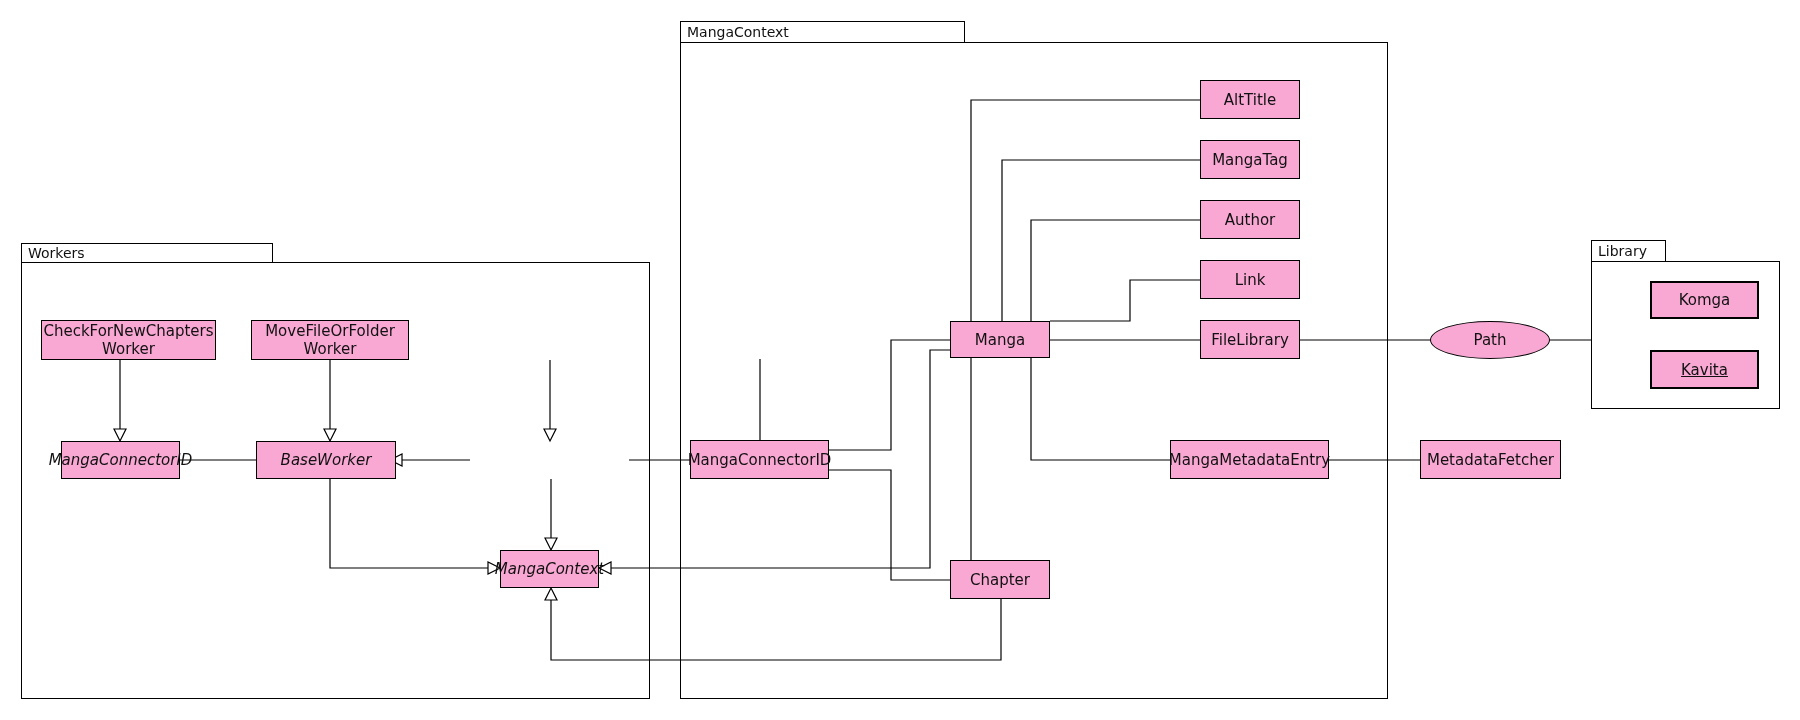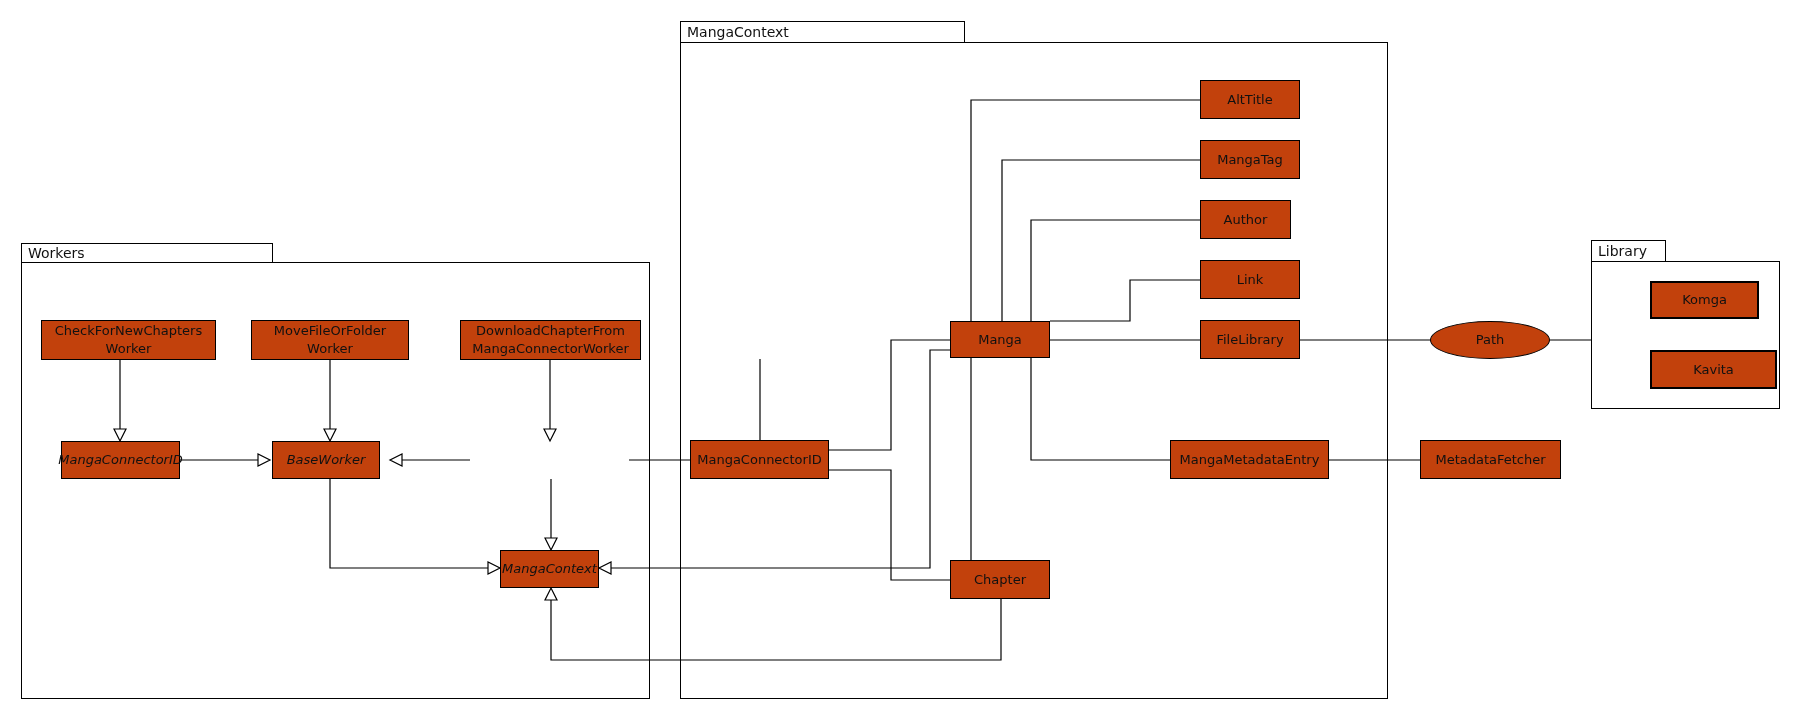--- a/index.html
+++ b/index.html
@@ -24,27 +24,27 @@
     font-size: 14px;
     line-height: 1;
     display: flex;
     align-items: center;
     padding-left: 6px;
     white-space: nowrap;
   }
   .node {
     position: absolute;
     border: 1px solid #000;
-    background: #c2410c;
+    background: #f9a8d4;
     box-sizing: border-box;
     display: flex;
     flex-direction: column;
     align-items: center;
     justify-content: center;
-    font-size: 13px;
+    font-size: 15px;
     line-height: 18px;
     text-align: center;
     white-space: nowrap;
   }
   .node.italic { font-style: italic; }
   .node.thick { border-width: 2px; }
   .node.ellipse { border-radius: 50%; }
 </style>
 </head>
 <body>
@@ -97,65 +97,61 @@
       <span>Library</span>
     </div>
     <div class="node" style="left: 41px; top: 320px; width: 175px; height: 40px;">
       <span>CheckForNewChapters</span>
       <span>Worker</span>
     </div>
     <div class="node" style="left: 251px; top: 320px; width: 158px; height: 40px;">
       <span>MoveFileOrFolder</span>
       <span>Worker</span>
     </div>
-    <div class="node" style="left: 460px; top: 320px; width: 181px; height: 40px;">
-      <span>DownloadChapterFrom</span>
-      <span>MangaConnectorWorker</span>
-    </div>
     <div class="node italic" style="left: 61px; top: 441px; width: 119px; height: 38px;">
       <span>MangaConnectorID</span>
     </div>
-    <div class="node italic" style="left: 272px; top: 441px; width: 108px; height: 38px;">
+    <div class="node italic" style="left: 256px; top: 441px; width: 140px; height: 38px;">
       <span>BaseWorker</span>
     </div>
     <div class="node italic" style="left: 500px; top: 550px; width: 99px; height: 38px;">
       <span>MangaContext</span>
     </div>
     <div class="node" style="left: 690px; top: 440px; width: 139px; height: 39px;">
       <span>MangaConnectorID</span>
     </div>
     <div class="node" style="left: 950px; top: 321px; width: 100px; height: 37px;">
       <span>Manga</span>
     </div>
     <div class="node" style="left: 950px; top: 560px; width: 100px; height: 39px;">
       <span>Chapter</span>
     </div>
     <div class="node" style="left: 1200px; top: 80px; width: 100px; height: 39px;">
       <span>AltTitle</span>
     </div>
     <div class="node" style="left: 1200px; top: 140px; width: 100px; height: 39px;">
       <span>MangaTag</span>
     </div>
-    <div class="node" style="left: 1200px; top: 200px; width: 91px; height: 39px;">
+    <div class="node" style="left: 1200px; top: 200px; width: 100px; height: 39px;">
       <span>Author</span>
     </div>
     <div class="node" style="left: 1200px; top: 260px; width: 100px; height: 39px;">
       <span>Link</span>
     </div>
     <div class="node" style="left: 1200px; top: 320px; width: 100px; height: 39px;">
       <span>FileLibrary</span>
     </div>
     <div class="node" style="left: 1170px; top: 440px; width: 159px; height: 39px;">
       <span>MangaMetadataEntry</span>
     </div>
     <div class="node" style="left: 1420px; top: 440px; width: 141px; height: 39px;">
       <span>MetadataFetcher</span>
     </div>
     <div class="node ellipse" style="left: 1430px; top: 321px; width: 120px; height: 38px;">
       <span>Path</span>
     </div>
     <div class="node thick" style="left: 1650px; top: 281px; width: 109px; height: 38px;">
       <span>Komga</span>
     </div>
-    <div class="node thick" style="left: 1650px; top: 350px; width: 127px; height: 39px;">
+    <div class="node thick" style="left: 1650px; top: 350px; width: 109px; height: 39px; text-decoration: underline;">
       <span>Kavita</span>
     </div>
   </div>
 
 </body></html>

